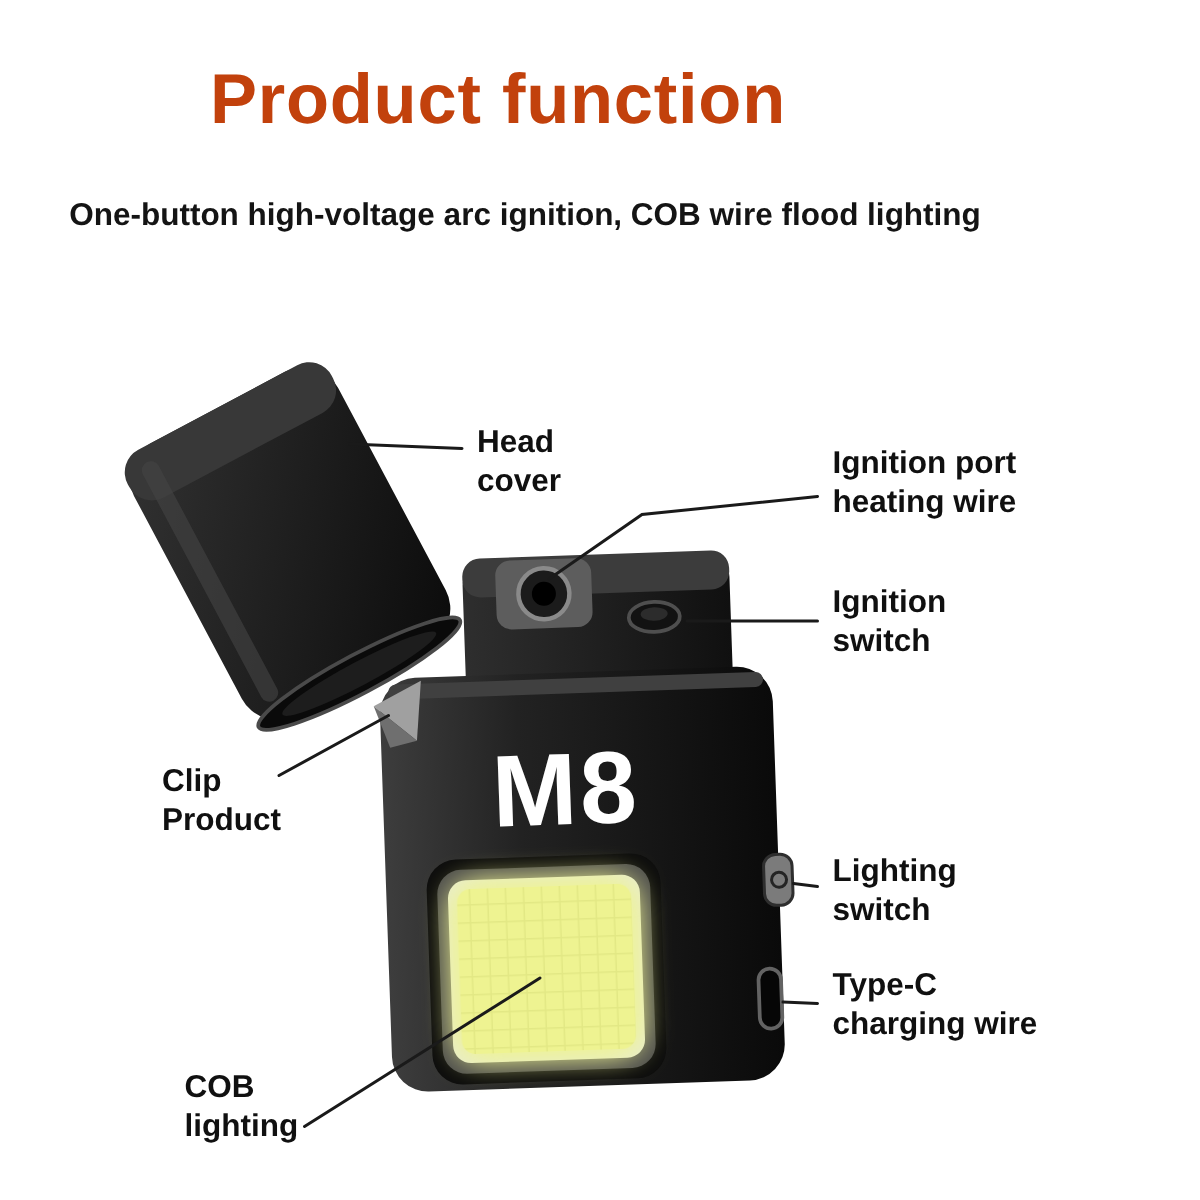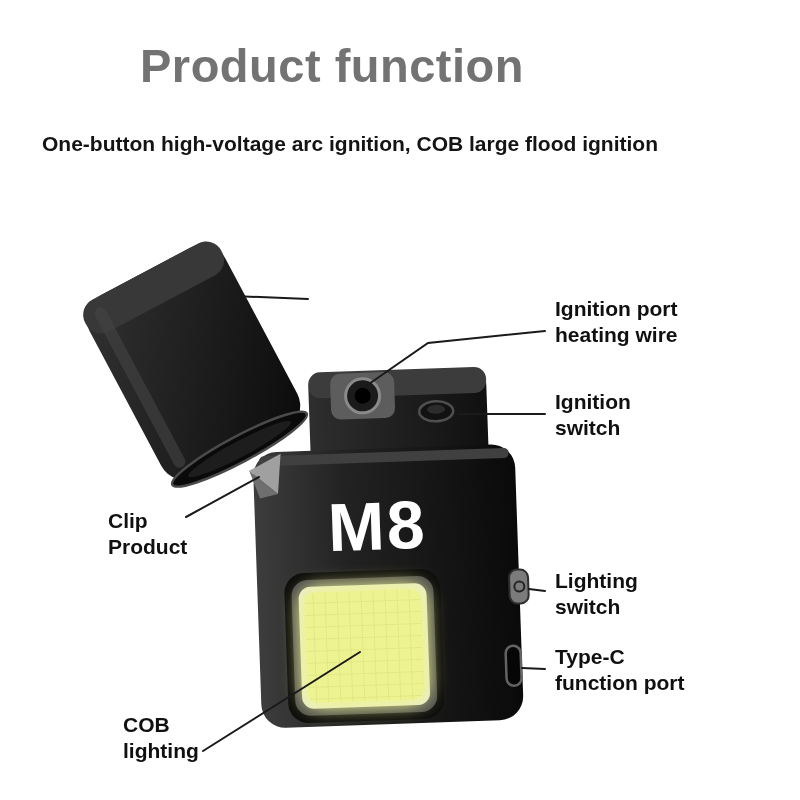--- a/index.html
+++ b/index.html
@@ -2,21 +2,21 @@
 <html><head>
 <meta charset="utf-8">
 <style>
   html,body { margin:0; padding:0; background:#ffffff; }
   .page {
     position:relative; width:800px; height:800px; background:#ffffff;
     font-family:"Liberation Sans", sans-serif; overflow:hidden;
   }
   .title {
     position:absolute; top:38px; left:332px; transform:translateX(-50%);
-    font-size:47px; font-weight:700; color:#737373; letter-spacing:0.5px;
+    font-size:47px; font-weight:700; color:#c2410c; letter-spacing:0.5px;
     white-space:nowrap;
   }
   .subtitle {
     position:absolute; top:132px; left:350px; transform:translateX(-50%);
     font-size:21px; font-weight:700; color:#141414; white-space:nowrap;
   }
   .figure { position:absolute; inset:0; }
   .figure svg { position:absolute; left:0; top:0; }
   .callout {
     position:absolute; font-size:21px; font-weight:700; color:#101010;
@@ -29,21 +29,21 @@
   .lbl-lighting-switch { left:555px; top:568px; }
   .lbl-type-c          { left:555px; top:644px; }
   .lbl-cob-lighting    { left:123px; top:712px; }
 </style>
 </head>
 <body>
 
 <div class="page">
 
   <div class="title">Product function</div>
-  <div class="subtitle">One-button high-voltage arc ignition, COB large flood ignition</div>
+  <div class="subtitle">One-button high-voltage arc ignition, COB wire flood lighting</div>
 
   <div class="figure">
 
     <svg width="800" height="800" viewBox="0 0 800 800">
       <defs>
         <linearGradient id="bodyGrad" x1="0" y1="0" x2="1" y2="0">
           <stop offset="0" stop-color="#3d3d3d"></stop>
           <stop offset="0.35" stop-color="#222222"></stop>
           <stop offset="1" stop-color="#0a0a0a"></stop>
         </linearGradient>
@@ -124,27 +124,29 @@
         <path d="M233 296 L308 299"></path>
         <path d="M545 331 L428 343 L366 386"></path>
         <path d="M545 414 L458 414"></path>
         <path d="M186 517 L259 477"></path>
         <path d="M545 591 L529 589"></path>
         <path d="M545 669 L522 668"></path>
         <path d="M203 751 L360 652"></path>
       </g>
     </svg>
 
+    <div class="callout lbl-head-cover">Head
+cover</div>
     <div class="callout lbl-ignition-port">Ignition port
 heating wire</div>
     <div class="callout lbl-ignition-switch">Ignition
 switch</div>
     <div class="callout lbl-clip-fixing">Clip
 Product</div>
     <div class="callout lbl-lighting-switch">Lighting
 switch</div>
     <div class="callout lbl-type-c">Type-C
-function port</div>
+charging wire</div>
     <div class="callout lbl-cob-lighting">COB
 lighting</div>
   </div>
 
 </div>
 
 </body></html>

